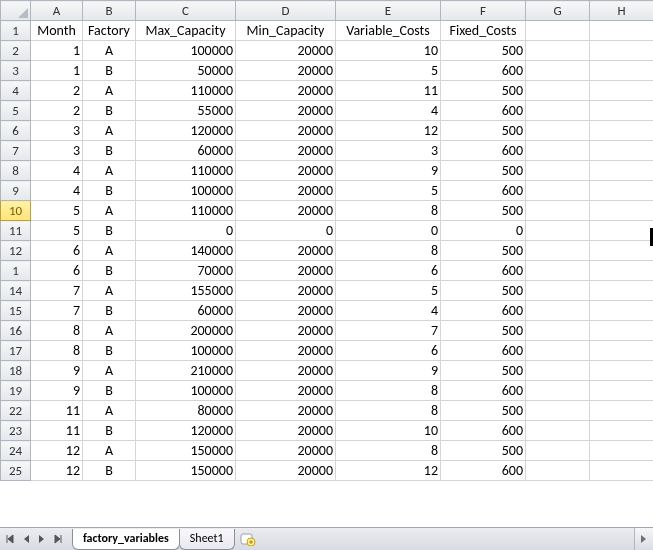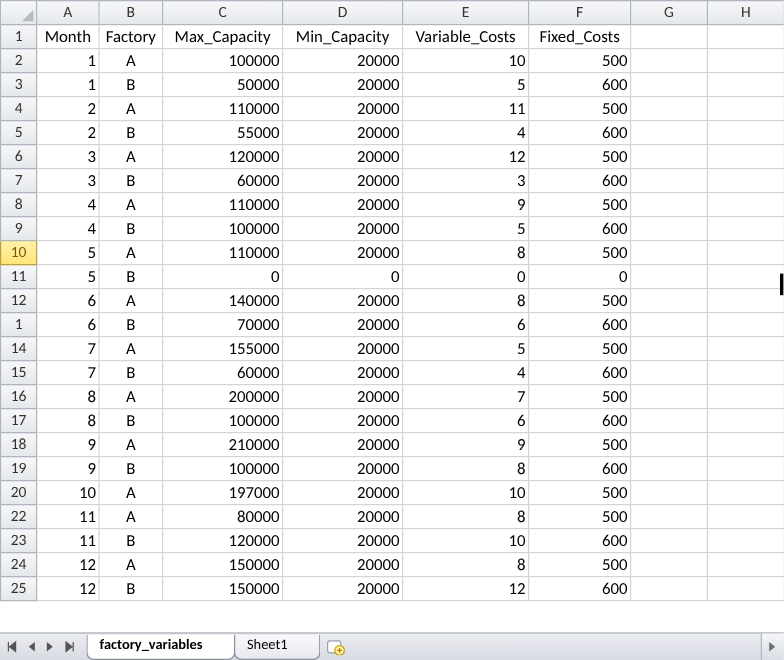--- a/index.html
+++ b/index.html
@@ -104,21 +104,21 @@
   }
   .navbtn svg { display:block; }
   .tabs {
     display: flex;
     align-items: flex-end;
     padding-left: 4px;
     gap: 0;
   }
   .tab {
     position: relative;
-    padding: 2px 26px 2px 10px;
+    padding: 2px 10px 2px 10px;
     border: 1px solid #8a8f98;
     border-top: none;
     border-bottom-left-radius: 6px;
     border-bottom-right-radius: 6px;
     background: linear-gradient(#f8f8fc,#e8e8ef);
     margin-right: -1px;
     cursor: pointer;
     line-height: 14px;
     margin-top: 2px;
     height: 16px;
@@ -386,31 +386,20 @@
           <td></td>
         </tr>
         <tr>
           <th class="rowhdr">19</th>
           <td class="num">9</td>
           <td class="txt">B</td>
           <td class="num">100000</td>
           <td class="num">20000</td>
           <td class="num">8</td>
           <td class="num">600</td>
-          <td></td>
-          <td></td>
-        </tr>
-        <tr>
-          <th class="rowhdr">20</th>
-          <td class="num">10</td>
-          <td class="txt">A</td>
-          <td class="num">197000</td>
-          <td class="num">20000</td>
-          <td class="num">10</td>
-          <td class="num">500</td>
           <td></td>
           <td></td>
         </tr>
         <tr>
           <th class="rowhdr">22</th>
           <td class="num">11</td>
           <td class="txt">A</td>
           <td class="num">80000</td>
           <td class="num">20000</td>
           <td class="num">8</td>

